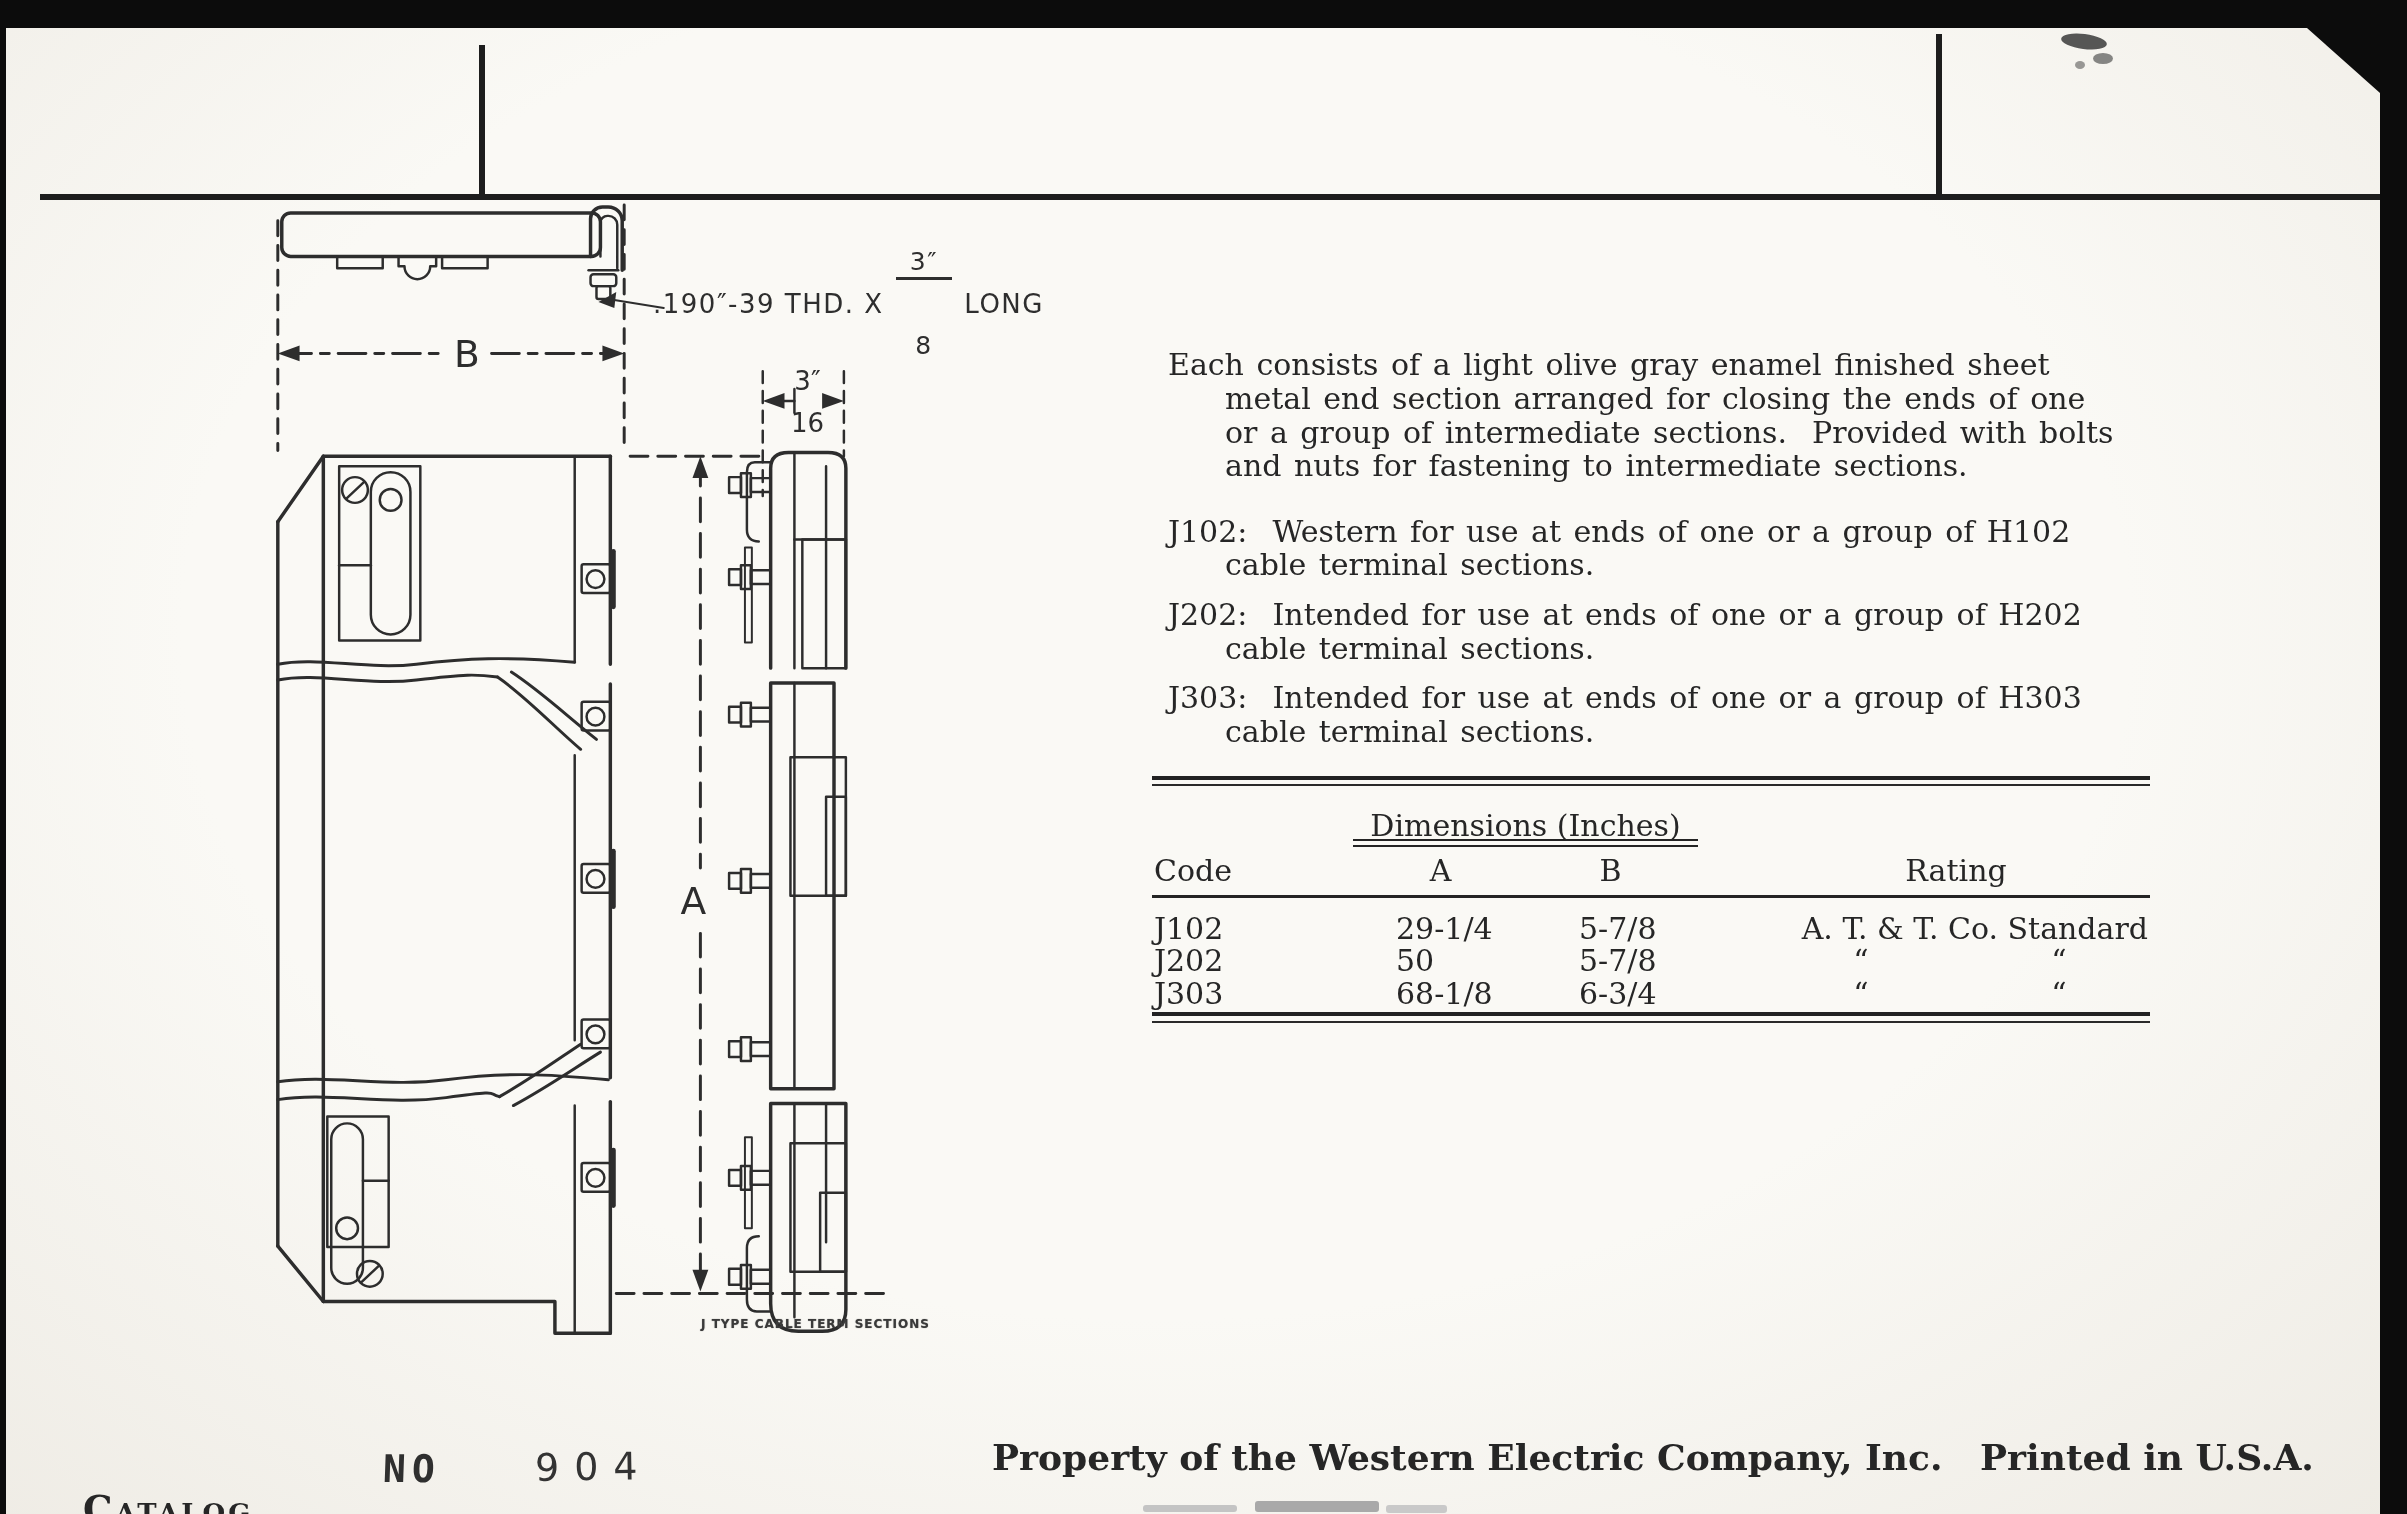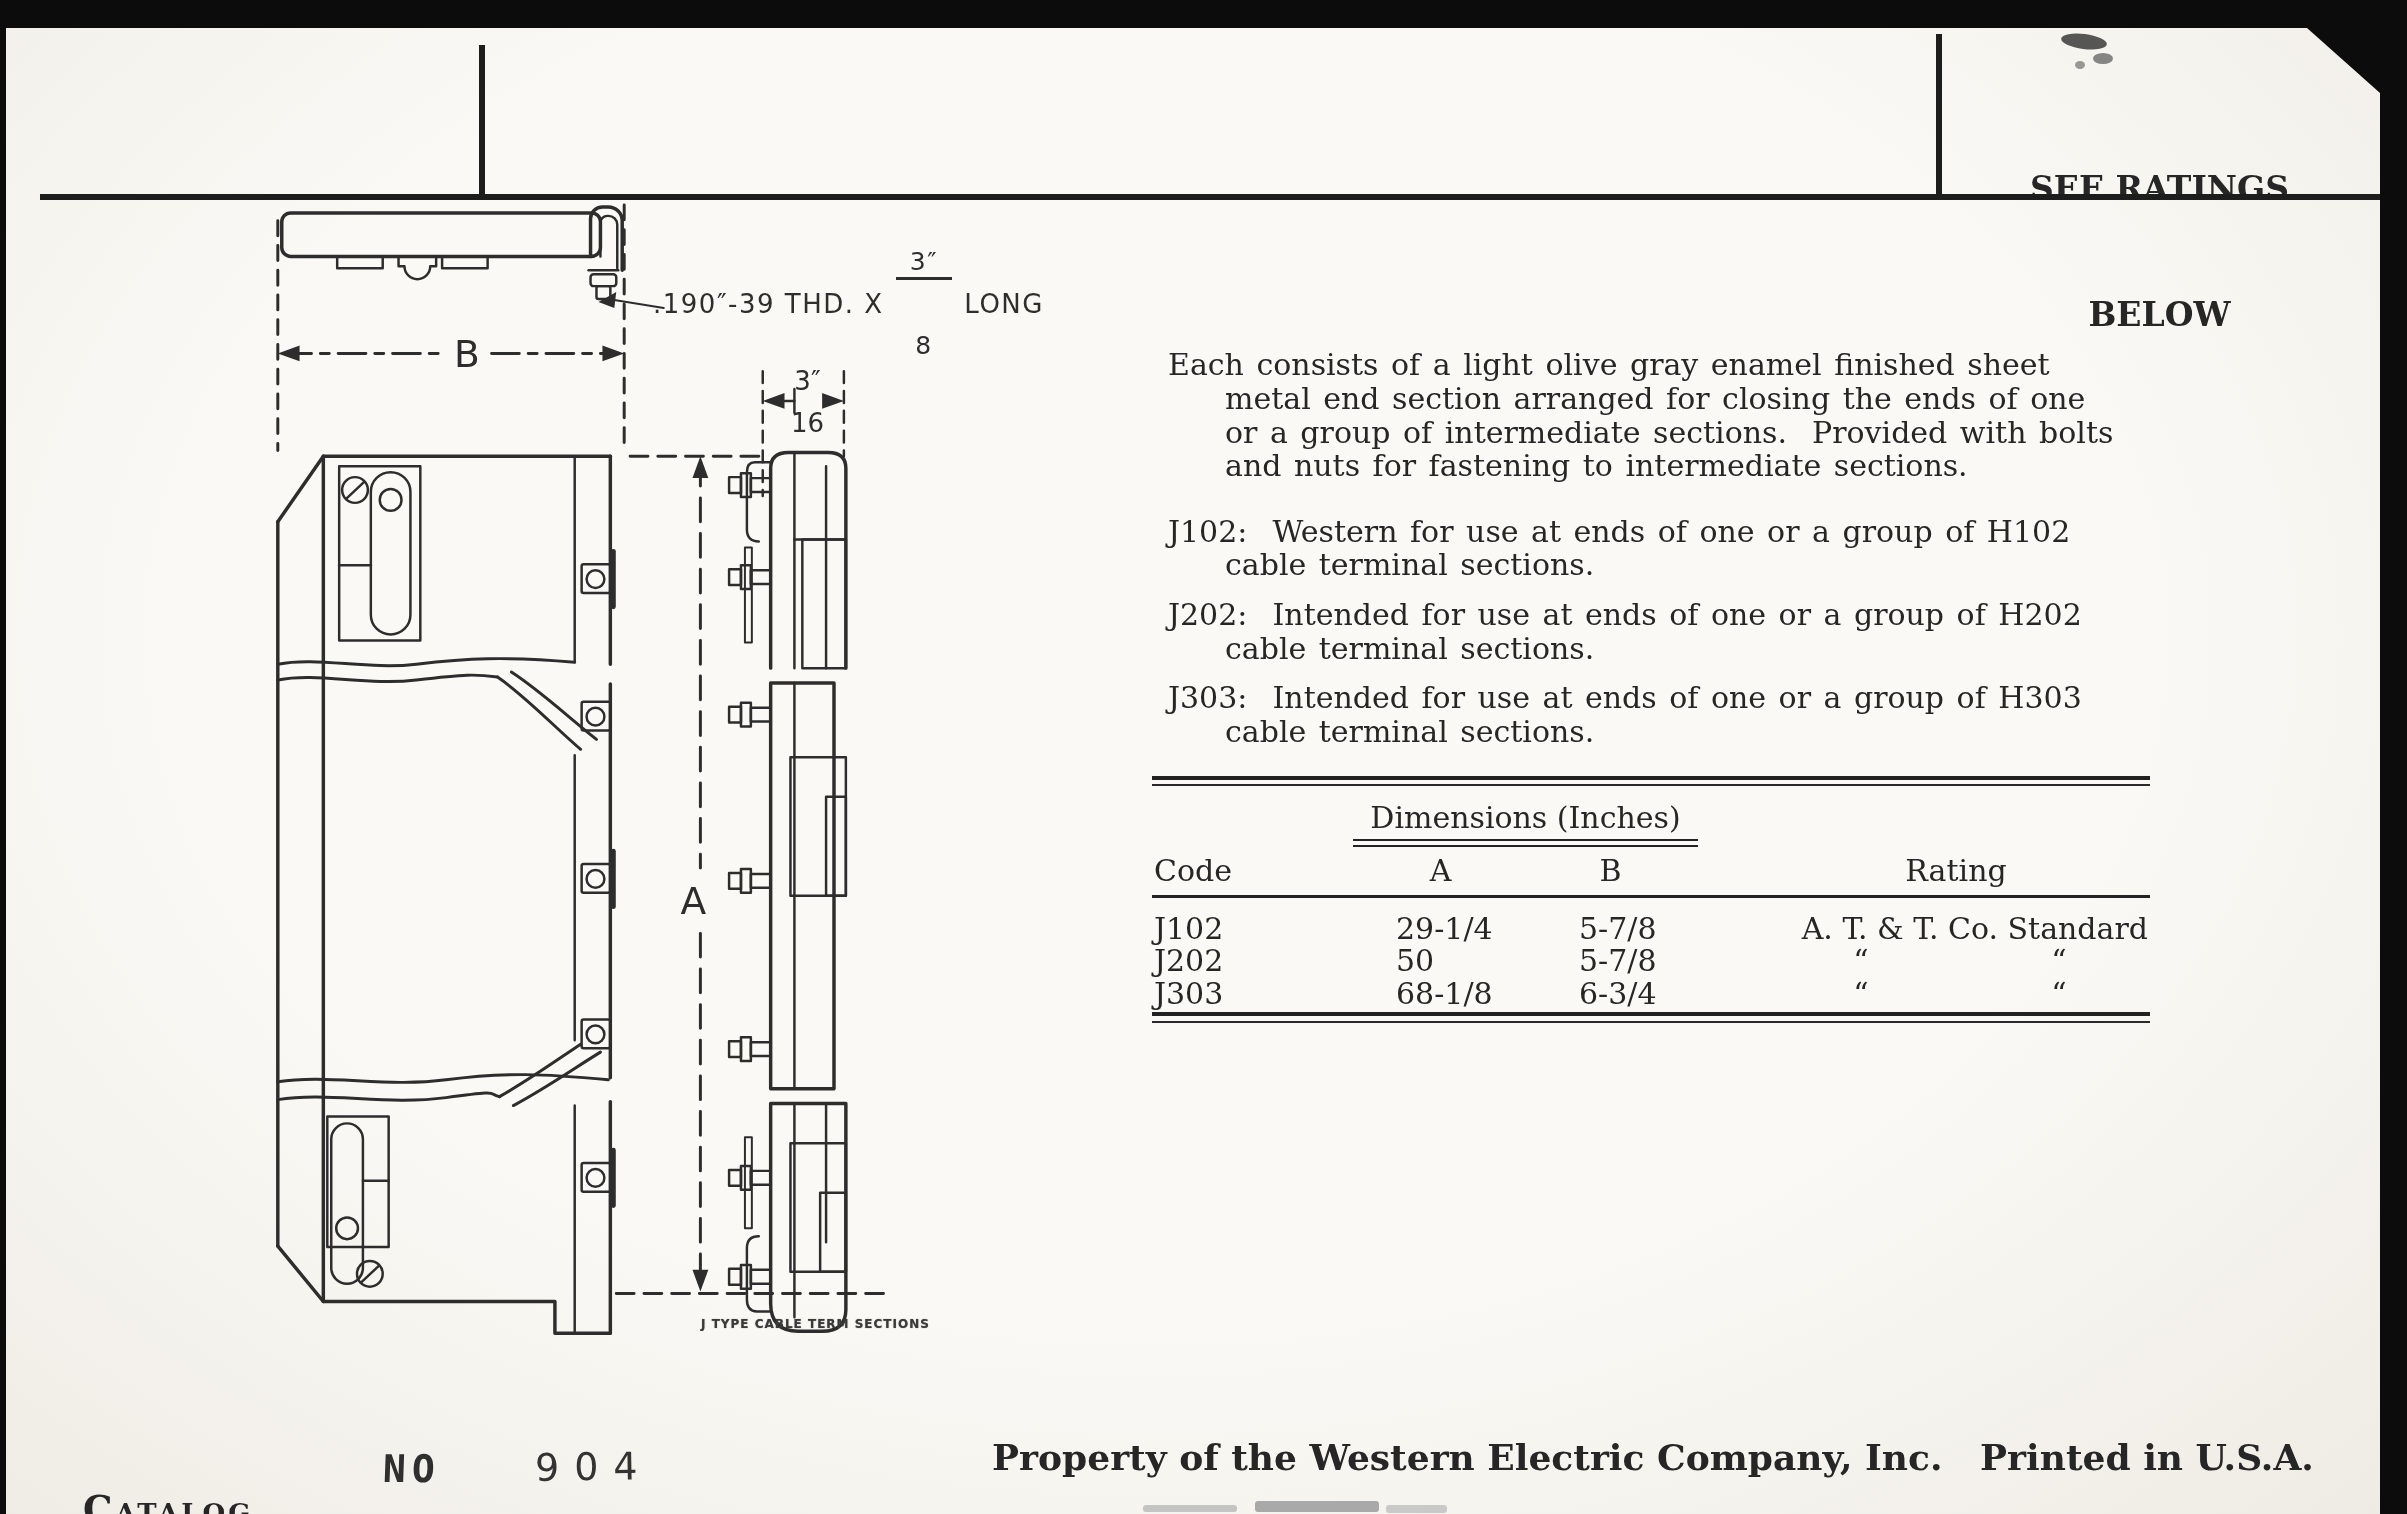--- a/index.html
+++ b/index.html
@@ -56,24 +56,20 @@
   <div class="abs edge" style="left:2307px;top:28px;width:73px;height:65px;clip-path:polygon(0 0,100% 0,100% 100%);"></div>
   <div class="abs smudge" style="left:2061px;top:34px;width:46px;height:15px;transform:rotate(7deg);opacity:.85;"></div>
   <div class="abs smudge" style="left:2093px;top:53px;width:20px;height:11px;opacity:.6;"></div>
   <div class="abs smudge" style="left:2075px;top:61px;width:10px;height:8px;opacity:.5;"></div>
   <div class="abs botmark" style="left:1143px;top:1505px;width:94px;height:7px;background:#c4c4c4;"></div>
   <div class="abs botmark" style="left:1255px;top:1501px;width:124px;height:11px;background:#a9a9a9;"></div>
   <div class="abs botmark" style="left:1386px;top:1505px;width:61px;height:8px;background:#c9c9c9;"></div>
 
   <div class="abs hdr-vrule" style="left:479px; top:45px; height:150px;"></div>
   <div class="abs hdr-vrule" style="left:1936px; top:34px; height:161px;"></div>
-  <div class="abs hdr-ratings ink" style="left:1990px; top:84px; width:339px;">
-    <div>SEE RATINGS</div>
-    <div>BELOW</div>
-  </div>
   <div class="abs hrule" style="left:40px; top:194px; width:2340px; height:6px;"></div>
 
   <svg class="abs" style="left:248px; top:203px;" width="693" height="1148" viewBox="0 0 700 1160" fill="none" stroke="#2d2d2d" stroke-width="3.5" stroke-linejoin="round" stroke-linecap="round">
 
     <g>
       <rect x="34" y="10" width="322" height="44" rx="9"></rect>
       <path d="M90,54 v12 h46 v-12" stroke-width="2.5"></path>
       <path d="M152,54 v10 h6 a13,13 0 0 0 26,0 h6 v-10" stroke-width="2.5"></path>
       <path d="M196,54 v12 h46 v-12" stroke-width="2.5"></path>
       <path d="M346,54 V16 a12,12 0 0 1 12,-12 h6 a14,14 0 0 1 14,14 v50"></path>
@@ -256,21 +252,21 @@
 
     <div class="abs line" style="left:1168px; top:598px;">J202:  Intended for use at ends of one or a group of H202</div>
     <div class="abs line" style="left:1225px; top:632px;">cable terminal sections.</div>
 
     <div class="abs line" style="left:1168px; top:681px;">J303:  Intended for use at ends of one or a group of H303</div>
     <div class="abs line" style="left:1225px; top:715px;">cable terminal sections.</div>
   </div>
 
   <div class="abs" style="left:1152px; top:772px; width:998px; height:257px;">
     <div class="abs rule-double-top" style="left:0; top:4px; width:998px;"></div>
-    <div class="abs tbl-text tbl-center" style="left:201px; top:28px; width:345px;">Dimensions (Inches)</div>
+    <div class="abs tbl-text tbl-center" style="left:201px; top:36px; width:345px;">Dimensions (Inches)</div>
     <div class="abs rule-under" style="left:201px; top:67px; width:345px;"></div>
 
     <div class="abs tbl-text" style="left:2px; top:81px;">Code</div>
     <div class="abs tbl-text tbl-center" style="left:249px; top:81px; width:79px;">A</div>
     <div class="abs tbl-text tbl-center" style="left:419px; top:81px; width:79px;">B</div>
     <div class="abs tbl-text tbl-center" style="left:725px; top:81px; width:158px;">Rating</div>
     <div class="abs rule-single" style="left:0; top:123px; width:998px; height:3px;"></div>
 
     <div>
       <div class="abs tbl-text" style="left:2px; top:139px;">J102</div>

